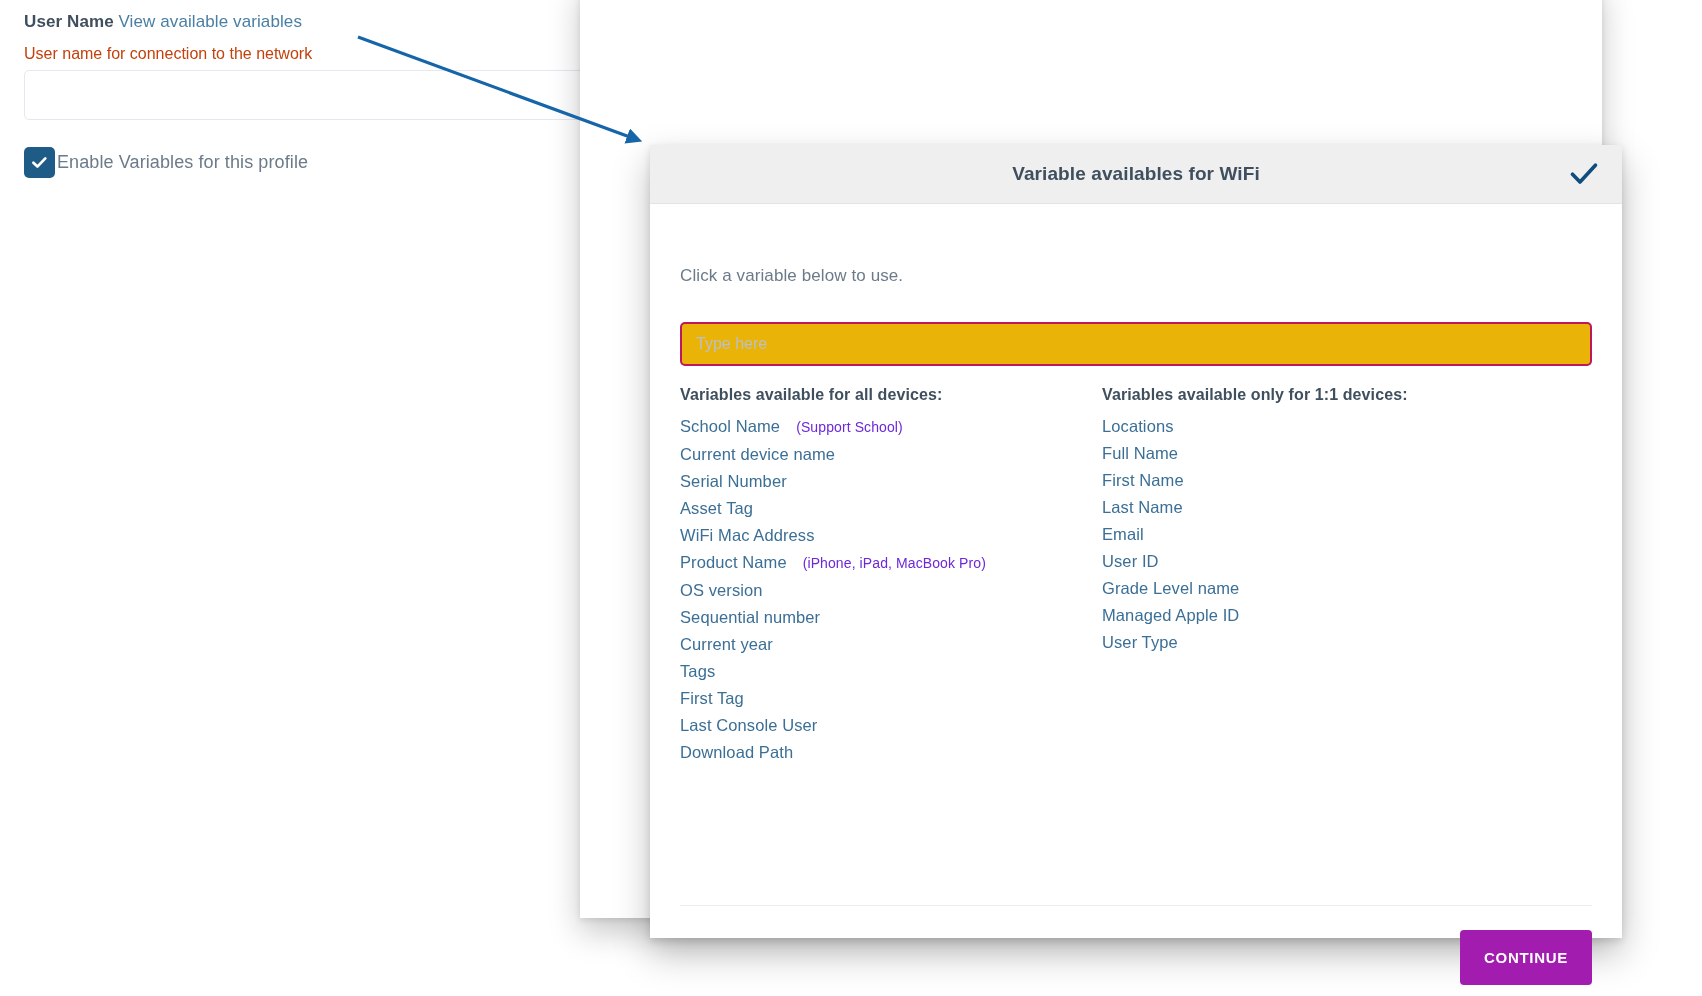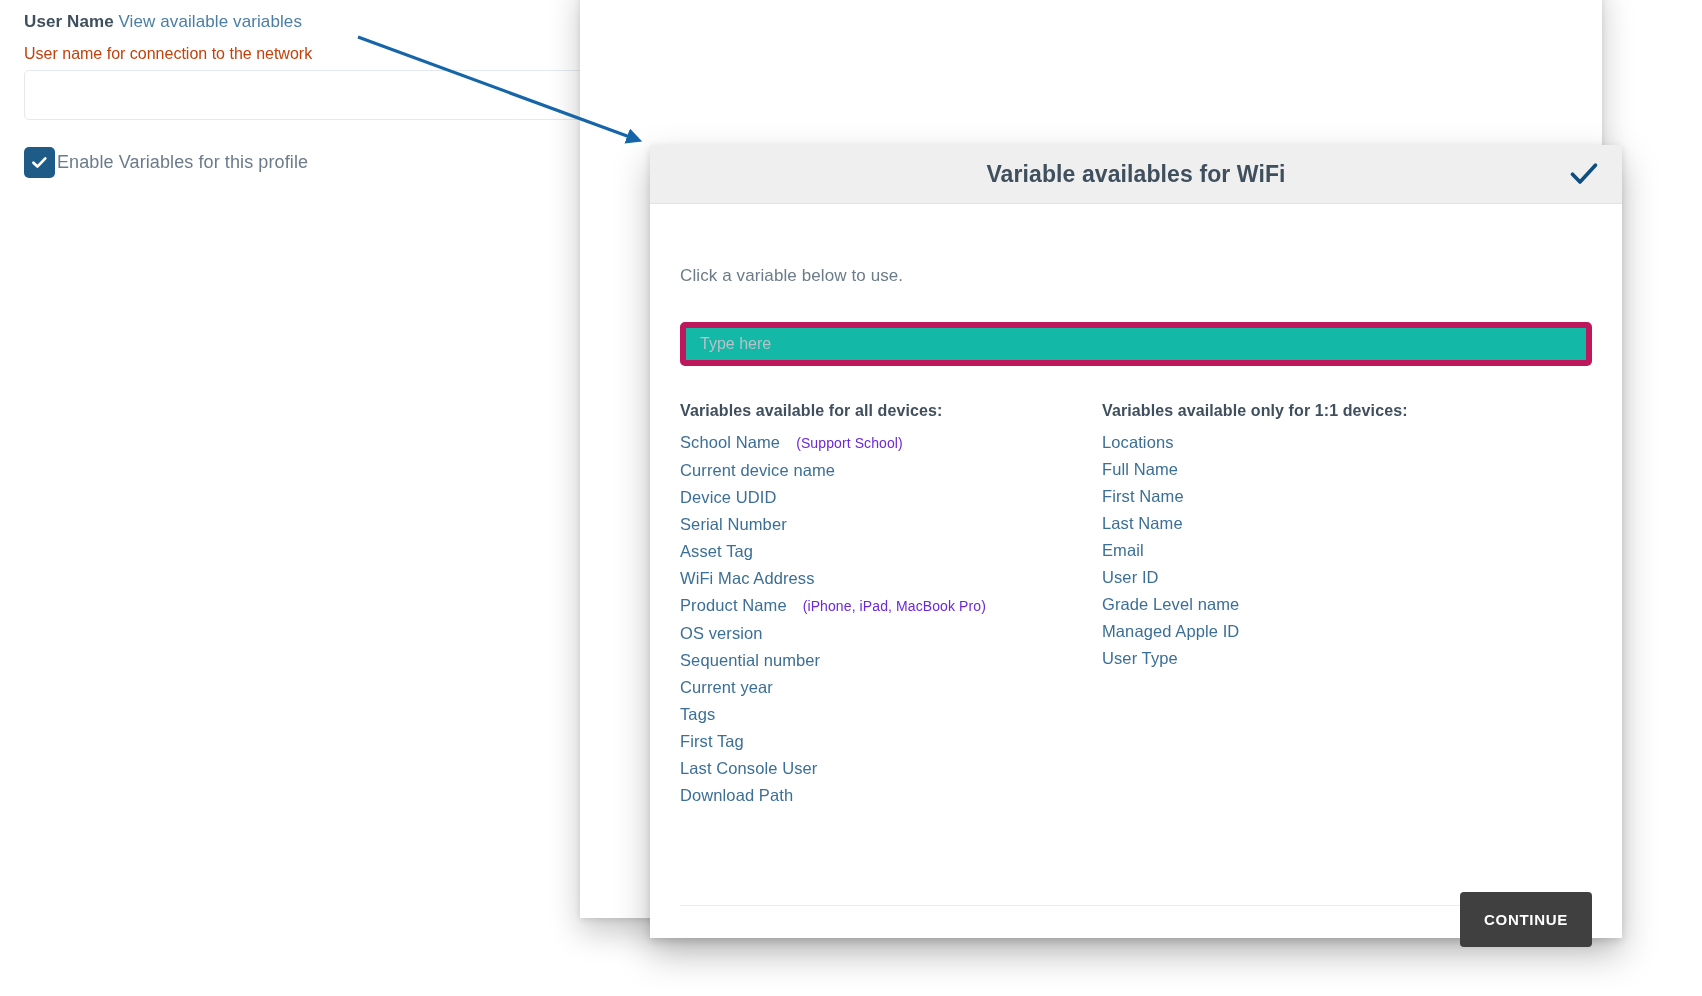--- a/index.html
+++ b/index.html
@@ -131,21 +131,21 @@
   #modal-header {
     position: relative;
     height: 58px;
     background: #efefef;
     border-bottom: 1px solid #e3e3e3;
     display: flex;
     align-items: center;
     justify-content: center;
   }
   #modal-title {
-    font-size: 23px;
+    font-size: 19px;
     font-weight: bold;
     color: #3f4f5e;
     letter-spacing: .1px;
   }
   #modal-confirm-check {
     position: absolute;
     right: 24px;
     top: 50%;
     transform: translateY(-50%);
     cursor: pointer;
@@ -167,44 +167,44 @@
     letter-spacing: .1px;
   }
 
   #variable-search {
     position: absolute;
     left: 30px;
     top: 118px;
     width: 912px;
     height: 44px;
     box-sizing: border-box;
-    border: 6px solid #be185d;
+    border: 2px solid #be185d;
     border-radius: 5px;
-    background: #14b8a6;
+    background: #eab308;
     outline: none;
     font-family: "Liberation Sans", sans-serif;
     font-size: 16px;
     color: #3f4f5e;
     padding: 0 14px;
   }
   #variable-search::placeholder { color: #b9c1c9; }
 
   .var-col {
     position: absolute;
     top: 182px;
   }
   #col-all { left: 30px; width: 420px; }
   #col-one { left: 452px; width: 430px; }
 
   .col-heading {
     font-size: 16px;
     font-weight: bold;
     color: #3f4f5e;
     letter-spacing: .1px;
-    margin: 16px 0 9px 0;
+    margin: 0 0 9px 0;
     white-space: nowrap;
   }
 
   .var-item {
     font-size: 16.5px;
     color: #3b6f96;
     line-height: 27px;
     white-space: nowrap;
     cursor: pointer;
     letter-spacing: .1px;
@@ -221,24 +221,24 @@
     left: 30px;
     right: 30px;
     top: 701px;
     height: 1px;
     background: #ececec;
   }
 
   #continue-button {
     position: absolute;
     right: 30px;
-    top: 688px;
+    top: 726px;
     width: 132px;
     height: 55px;
-    background: #404040;
+    background: #a21caf;
     color: #ffffff;
     border: none;
     border-radius: 4px;
     font-family: "Liberation Sans", sans-serif;
     font-size: 15px;
     font-weight: bold;
     letter-spacing: .7px;
     cursor: pointer;
   }
 
@@ -295,21 +295,20 @@
 
     <div id="modal-instruction">Click a variable below to use.</div>
 
     <input id="variable-search" type="text" placeholder="Type here" style="">
 
     <div class="var-col" id="col-all">
       <div class="col-heading">Variables available for all devices:</div>
       <div id="list-all">
           <div class="var-item"><span class="var-name">School Name</span><span class="var-hint">(Support School)</span></div>
           <div class="var-item"><span class="var-name">Current device name</span></div>
-          <div class="var-item"><span class="var-name">Device UDID</span></div>
           <div class="var-item"><span class="var-name">Serial Number</span></div>
           <div class="var-item"><span class="var-name">Asset Tag</span></div>
           <div class="var-item"><span class="var-name">WiFi Mac Address</span></div>
           <div class="var-item"><span class="var-name">Product Name</span><span class="var-hint">(iPhone, iPad, MacBook Pro)</span></div>
           <div class="var-item"><span class="var-name">OS version</span></div>
           <div class="var-item"><span class="var-name">Sequential number</span></div>
           <div class="var-item"><span class="var-name">Current year</span></div>
           <div class="var-item"><span class="var-name">Tags</span></div>
           <div class="var-item"><span class="var-name">First Tag</span></div>
           <div class="var-item"><span class="var-name">Last Console User</span></div>

